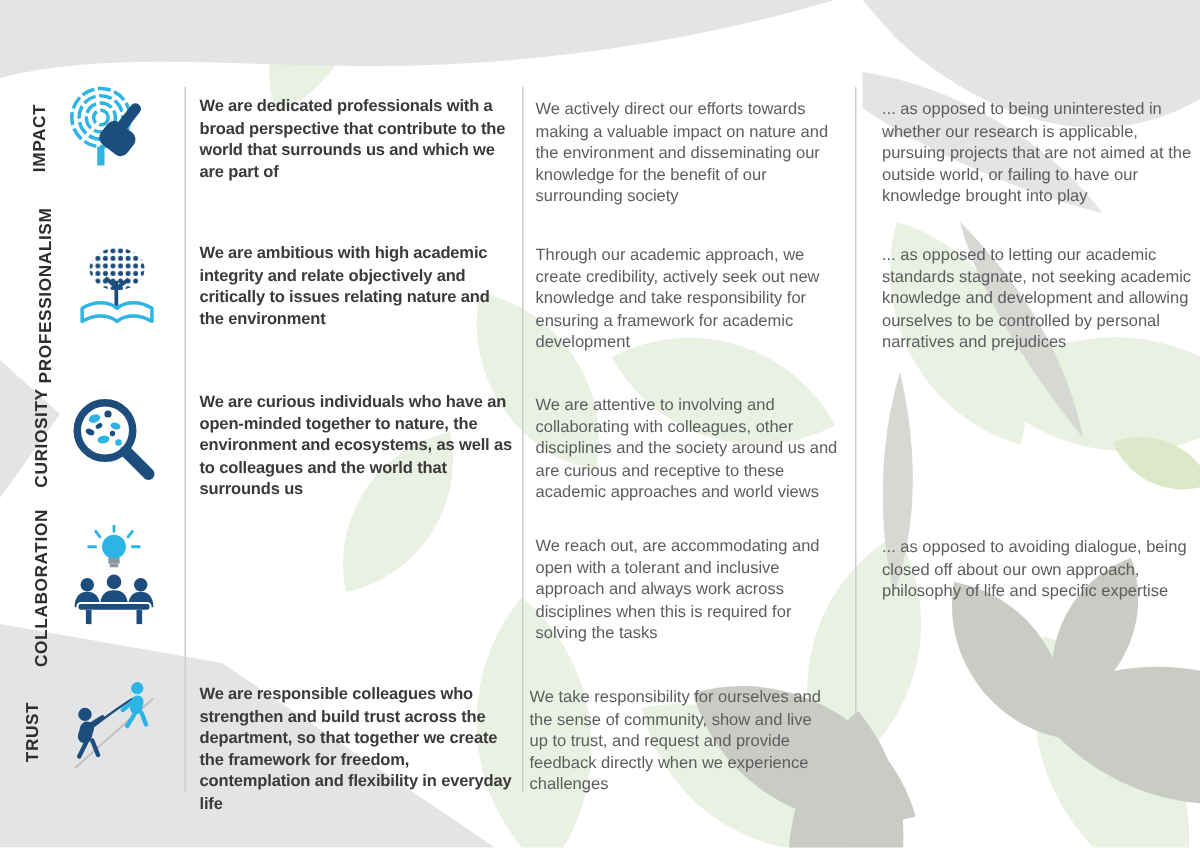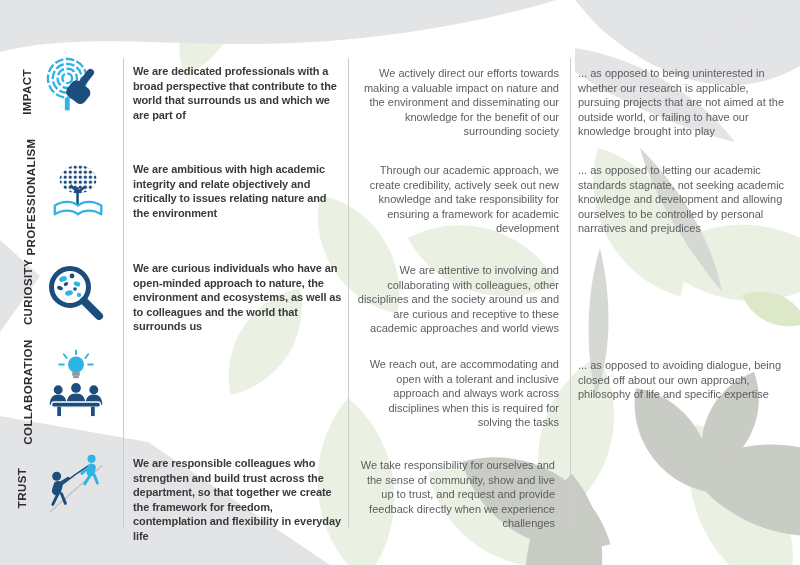--- a/index.html
+++ b/index.html
@@ -13,22 +13,22 @@
   .vline.l2{left:348px;}
   .vline.l3{left:570px;}
   .row-label{
     position:absolute;transform:translate(-50%,-50%) rotate(-90deg);
     white-space:nowrap;font-weight:bold;font-size:11.5px;letter-spacing:.4px;
     color:#2d2d30;
   }
   .icon{position:absolute;}
   .cell{position:absolute;font-size:11px;line-height:14.5px;}
   .statement{width:212px;font-weight:bold;color:#3a3a3c;letter-spacing:-0.1px;}
-  .behavior{width:202px;color:#5c5d5f;text-align:right;}
-  .opposite{width:210px;color:#5c5d5f;}
+  .behavior{width:202px;color:#5c5d5f;}
+  .opposite{width:210px;color:#5c5d5f;margin-left:10px;}
 </style>
 </head>
 <body>
 
 <div class="page">
 
   <svg class="bg" viewBox="0 0 800 565" aria-hidden="true">
     <defs>
       <path id="petal" d="M0,0 C55,0 100,45 100,100 C45,100 0,55 0,0 Z"></path>
       <path id="bird" d="M0,18 Q18,-6 40,6 Q52,12 70,2 Q50,22 28,14 Q12,10 0,18 Z"></path>
@@ -120,21 +120,21 @@
       <ellipse cx="25" cy="31" rx="4" ry="2.6" transform="rotate(-10 25 31)"></ellipse>
       <circle cx="35" cy="33" r="2.2"></circle>
     </g>
     <g fill="#1d4d7c">
       <circle cx="28" cy="14" r="2.4"></circle>
       <ellipse cx="16" cy="26" rx="3" ry="2" transform="rotate(25 16 26)"></ellipse>
       <circle cx="31" cy="27" r="1.8"></circle>
       <ellipse cx="22" cy="22" rx="2.4" ry="1.6" transform="rotate(-30 22 22)"></ellipse>
     </g>
   </svg>
-  <div class="cell statement" style="left:133px;top:261px">We are curious individuals who have an open-minded approach to nature, the environment and ecosystems, as well as to colleagues and the world that surrounds us</div>
+  <div class="cell statement" style="left:133px;top:261px">We are curious individuals who have an open-minded together to nature, the environment and ecosystems, as well as to colleagues and the world that surrounds us</div>
   <div class="cell behavior" style="left:357px;top:263px">We are attentive to involving and collaborating with colleagues, other disciplines and the society around us and are curious and receptive to these academic approaches and world views</div>
 
   <div class="row-label" style="left:28px;top:392px">COLLABORATION</div>
   <svg class="icon" style="left:46px;top:350px" width="60" height="74" viewBox="0 0 64 78">
     <g stroke="#2eb4e4" stroke-width="2" stroke-linecap="round">
       <line x1="32" y1="0" x2="32" y2="4"></line>
         <line x1="19" y1="4" x2="22" y2="8"></line>
       <line x1="45" y1="4" x2="42" y2="8"></line>
         <line x1="14" y1="15" x2="19" y2="15"></line>
       <line x1="50" y1="15" x2="45" y2="15"></line>

